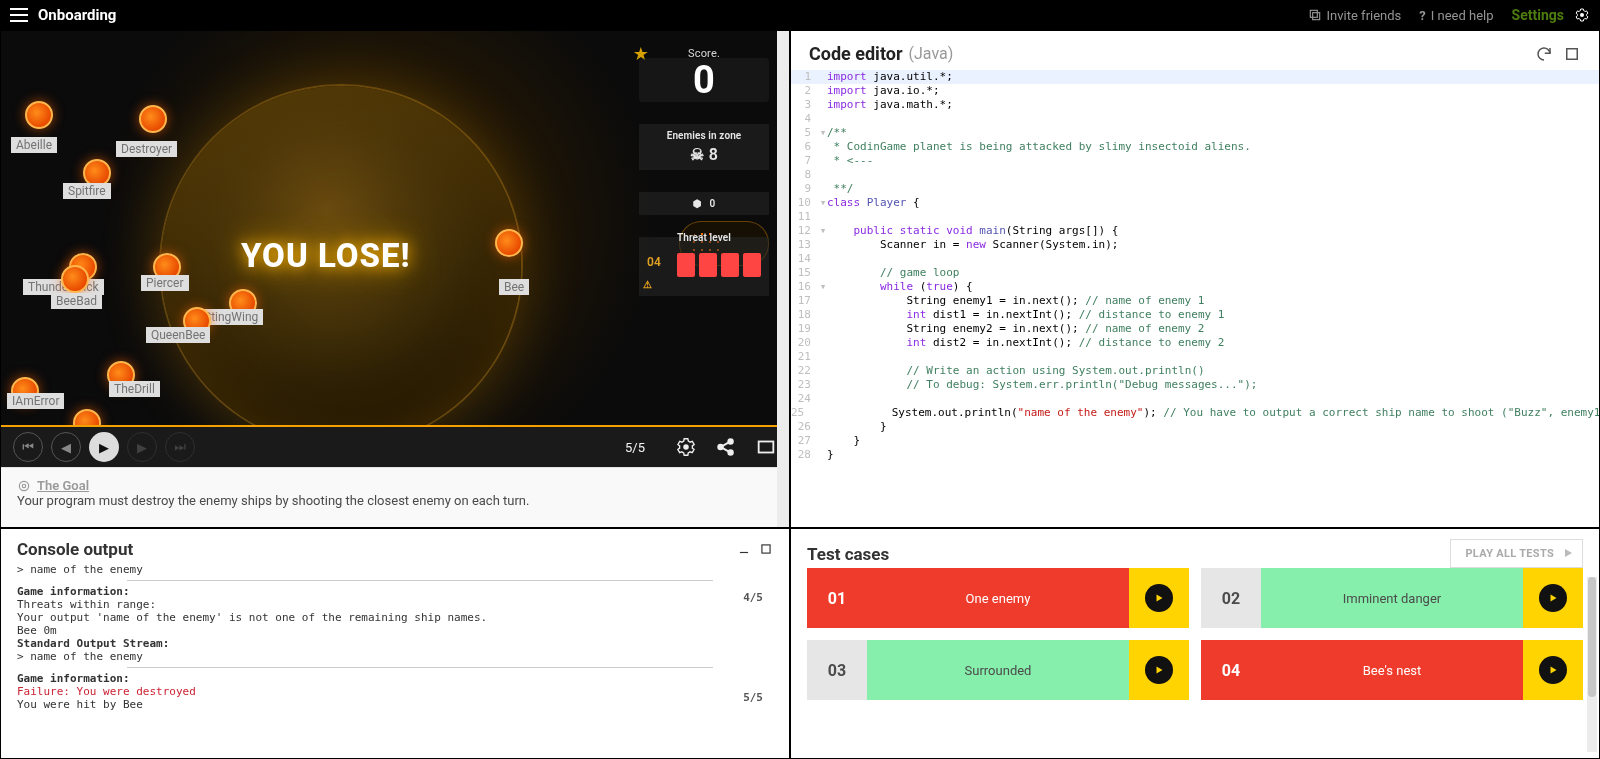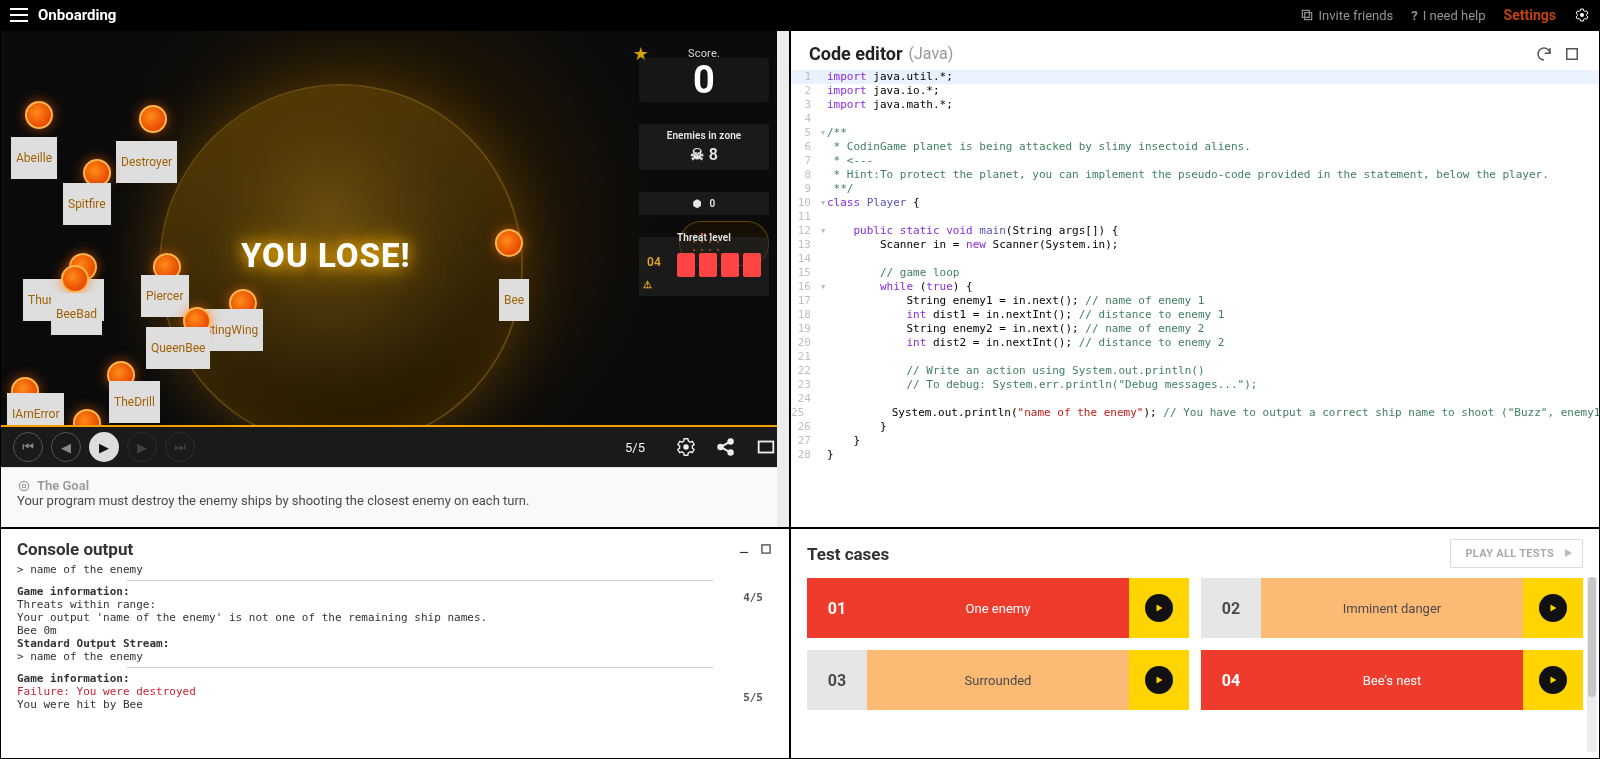--- a/index.html
+++ b/index.html
@@ -5,35 +5,35 @@
 *{box-sizing:border-box;margin:0;padding:0;}
 body{font-family:-apple-system,BlinkMacSystemFont,"Segoe UI",Roboto,Arial,sans-serif;background:#000;color:#333;width:1600px;height:759px;overflow:hidden;}
 
 
 .topbar{height:30px;background:#000;display:flex;align-items:center;color:#fff;padding:0 10px;}
 .topbar .hamb{width:18px;height:14px;display:flex;flex-direction:column;justify-content:space-between;margin-right:10px;cursor:pointer;}
 .topbar .hamb span{height:2px;background:#fff;display:block;}
 .topbar .title{font-weight:bold;font-size:15px;}
 .topbar .spacer{flex:1;}
 .topbar .tlink{color:#949494;font-size:13px;margin-right:18px;cursor:pointer;display:flex;align-items:center;gap:5px;}
-.topbar .settings{font-weight:bold;color:#c2410c;font-size:14px;margin-right:18px;cursor:pointer;}
+.topbar .settings{font-weight:bold;color:#4d7c0f;font-size:14px;margin-right:10px;cursor:pointer;}
 .topbar .gear{width:16px;height:16px;cursor:pointer;}
 
 
 .main{display:grid;grid-template-columns:790px 810px;grid-template-rows:498px 231px;gap:0;}
 .pane{background:#fff;position:relative;border:1px solid #000;}
 
 
 .viewer{background:#0d0d0d;color:#fff;display:flex;flex-direction:column;}
 .gamewin{flex:1;position:relative;background:radial-gradient(circle at 48% 48%,#3f2c06 0%,#201605 30%,#0b0b0b 60%);overflow:hidden;border-bottom:2px solid #f3a000;}
 .gamewin .sphere{position:absolute;left:160px;top:55px;width:360px;height:360px;border-radius:50%;background:radial-gradient(circle at 46% 35%,#6a4b0f 0%,#3a2a07 45%,#171002 70%,#0b0601 100%);box-shadow:0 0 80px 10px rgba(120,80,5,.5) inset,0 0 0 2px rgba(255,180,30,.25),0 0 60px rgba(255,170,0,.25);}
 .youlose{position:absolute;left:240px;top:205px;font-size:33px;font-weight:800;color:#fff;text-shadow:0 0 14px #ffb400,0 0 30px #ffb400;letter-spacing:1px;}
 
 .enemy{position:absolute;width:28px;height:28px;border-radius:50%;background:radial-gradient(circle at 40% 40%,#ff8c1a 0%,#e84a00 70%);border:2px solid #ffb74d;box-shadow:0 0 12px rgba(255,100,0,.6);}
-.ename{position:absolute;background:#dedede;color:#a16207;font-size:12px;padding:14px 5px;}
+.ename{position:absolute;background:#dedede;color:#737373;font-size:12px;padding:1px 5px;}
 
 .hud{position:absolute;right:20px;top:10px;width:130px;font-size:11px;color:#eaeaea;text-align:center;}
 .hud .score-l{letter-spacing:0.2px;opacity:.9;margin-top:6px;}
 .hud .score-v{font-size:38px;font-weight:700;color:#fff;background:rgba(50,50,50,.3);border-radius:4px;margin-top:-2px;}
 .hud .block{background:rgba(40,40,40,.55);margin-top:22px;padding:6px 4px;font-weight:600;font-size:10px;letter-spacing:.1px;color:#e6e6e6;}
 .hud .val{font-size:16px;margin-top:4px;}
 .hud .threat{display:flex;justify-content:center;gap:4px;margin-top:6px;}
 .hud .threat span{width:18px;height:24px;background:#f44;border-radius:2px;}
 
 .radar{position:absolute;right:20px;top:190px;width:90px;height:45px;border:1px solid rgba(255,160,0,.35);border-radius:22px;background:rgba(30,20,0,.6);}
@@ -42,21 +42,21 @@
 .star{position:absolute;right:140px;top:12px;color:#d6a000;font-size:18px;}
 
 .playerctl{height:40px;background:#1a1a1a;display:flex;align-items:center;padding:0 12px;gap:8px;}
 .pbtn{width:30px;height:30px;border-radius:50%;border:1px solid #555;display:flex;align-items:center;justify-content:center;color:#888;cursor:pointer;font-size:13px;}
 .pbtn.play{background:#ddd;color:#111;border:none;}
 .playerctl .spacer{flex:1;}
 .playerctl .page{color:#f5f5f5;font-size:13px;margin-right:12px;}
 .playerctl .icon{width:22px;height:22px;color:#f0f0f0;cursor:pointer;margin-left:10px;}
 
 .goal{background:#f9f9f9;color:#444;padding:10px 16px;border-top:1px solid #e3e3e3;flex:0 0 60px;}
-.goal .h{font-size:13px;color:#9a9a9a;font-weight:600;margin-bottom:0;display:flex;align-items:center;gap:6px;}
+.goal .h{font-size:13px;color:#9a9a9a;font-weight:600;margin-bottom:0;display:flex;align-items:center;gap:6px;text-decoration:underline;}
 .goal .h svg{width:14px;height:14px;}
 .goal .t{font-size:13px;color:#4a4a4a;}
 .scroll-hint{position:absolute;right:0;top:0;width:12px;height:100%;background:#ececec;}
 
 
 .editor{display:flex;flex-direction:column;}
 .ehdr{padding:12px 18px 4px;display:flex;align-items:center;}
 .ehdr .ttl{font-size:18px;font-weight:700;color:#222;}
 .ehdr .lang{font-size:16px;font-weight:400;color:#999;margin-left:6px;}
 .ehdr .spacer{flex:1;}
@@ -79,36 +79,36 @@
 .console .chdr .spacer{flex:1;}
 .console .chdr .wicon{width:14px;height:14px;cursor:pointer;margin-left:8px;}
 .console .body{font-family:Menlo,Consolas,monospace;font-size:11px;color:#333;margin-top:4px;overflow:auto;flex:1;position:relative;}
 .console .turn{position:absolute;right:10px;font-weight:bold;color:#555;}
 .console .ghi{font-weight:bold;}
 .console .fail{color:#c23;}
 .console .rule{border-top:1px solid #ccc;margin:4px 60px 4px 110px;}
 
 
 .tests{padding:10px 16px 8px;display:flex;flex-direction:column;}
-.tests .thdr{display:flex;align-items:center;margin-bottom:10px;text-align:right;}
+.tests .thdr{display:flex;align-items:center;text-align:right;}
 .tests .thdr .ttl{font-size:17px;font-weight:700;}
 .tests .thdr .spacer{flex:1;}
 .tests .playall{border:1px solid #ddd;color:#aaa;font-size:11px;font-weight:700;letter-spacing:.3px;padding:7px 28px 7px 14px;position:relative;cursor:pointer;}
 .tests .playall svg{position:absolute;right:8px;top:7px;width:12px;height:12px;}
 .tgrid{display:grid;grid-template-columns:1fr 1fr;grid-template-rows:60px 60px;gap:12px;}
 .tc{display:flex;align-items:stretch;cursor:pointer;}
 .tc .num{width:60px;display:flex;align-items:center;justify-content:center;font-weight:700;}
 .tc .lbl{flex:1;display:flex;align-items:center;justify-content:center;font-size:13px;}
 .tc .run{width:60px;background:#ffd400;display:flex;align-items:center;justify-content:center;}
 .tc .run .pcirc{width:28px;height:28px;border-radius:50%;background:#111;display:flex;align-items:center;justify-content:center;}
 .tc .run .pcirc svg{width:12px;height:12px;fill:#ffd400;}
 .tc.red .num{background:#ef3b2c;color:#fff;}
 .tc.red .lbl{background:#ef3b2c;color:#fff;}
 .tc.grey .num{background:#e6e6e6;color:#4b4b4b;}
-.tc.grey .lbl{background:#fdba74;color:#4b4b4b;}
+.tc.grey .lbl{background:#86efac;color:#4b4b4b;}
 .tests .sb{position:absolute;right:2px;top:48px;width:10px;bottom:6px;background:#ececec;}
 .tests .sb .th{position:absolute;left:1px;top:0;width:8px;height:120px;background:#c7c7c7;border-radius:4px;}
 </style>
 </head>
 <body>
 
 <div class="topbar">
   <div class="hamb">
       <span></span>
       <span></span>
@@ -279,21 +279,20 @@
           <div class="lc"><span class="cmt"> * CodinGame planet is being attacked by slimy insectoid aliens.</span></div>
         </div>
         <div class="line">
           <div class="ln">7</div>
           <div class="gut"></div>
           <div class="lc"><span class="cmt"> * &lt;---</span></div>
         </div>
         <div class="line">
           <div class="ln">8</div>
           <div class="gut"></div>
-          <div class="lc"><span class="cmt"> * Hint:To protect the planet, you can implement the pseudo-code provided in the statement, below the player.</span></div>
         </div>
         <div class="line">
           <div class="ln">9</div>
           <div class="gut"></div>
           <div class="lc"><span class="cmt"> **/</span></div>
         </div>
         <div class="line">
           <div class="ln">10</div>
           <div class="gut">▾</div>
           <div class="lc"><span class="kw">class</span><span> </span><span class="id">Player</span><span> {</span></div>

